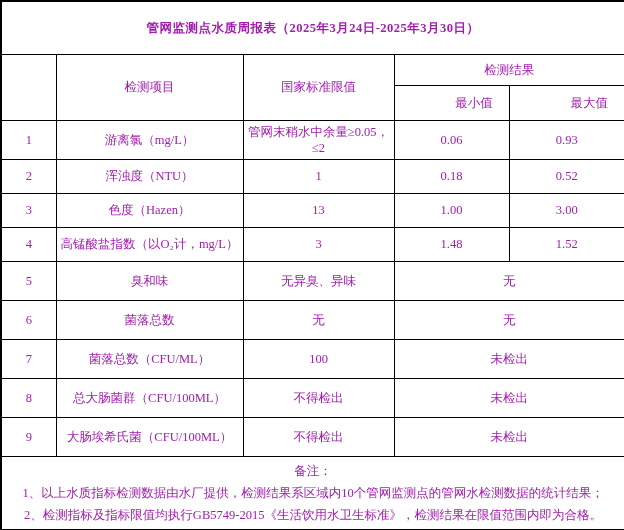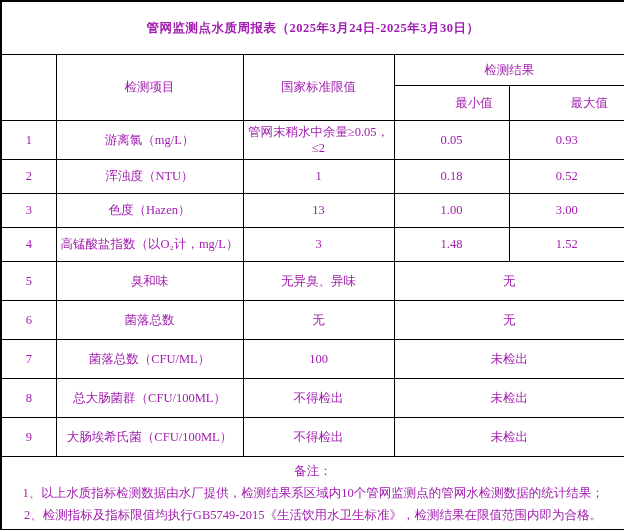--- a/index.html
+++ b/index.html
@@ -72,21 +72,21 @@
     </tr>
     <tr class="head-b">
       <td>最小值</td>
       <td>最大值</td>
     </tr>
 
     <tr class="row-tall">
       <td>1</td>
       <td>游离氯（mg/L）</td>
       <td>管网末稍水中余量≥0.05，≤2</td>
-      <td>0.05</td>
+      <td>0.06</td>
       <td>0.93</td>
     </tr>
     <tr class="row-std">
       <td>2</td>
       <td>浑浊度（NTU）</td>
       <td>1</td>
       <td>0.18</td>
       <td>0.52</td>
     </tr>
     <tr class="row-std">

